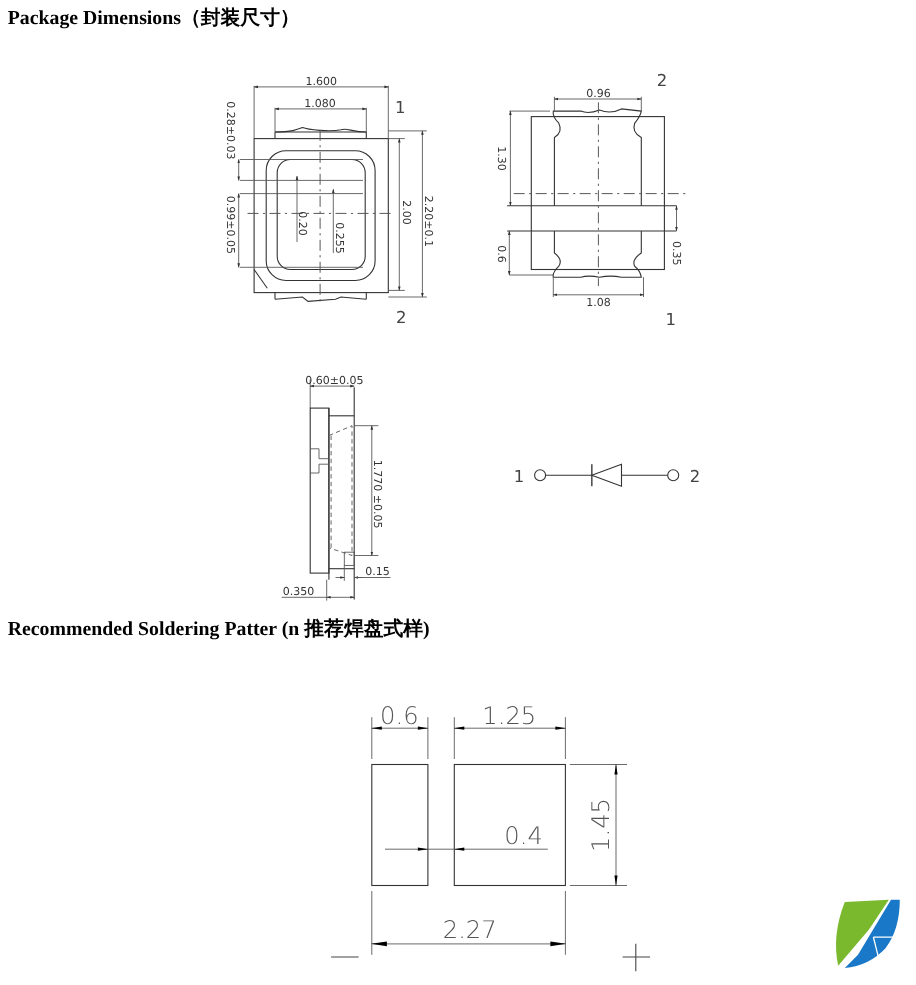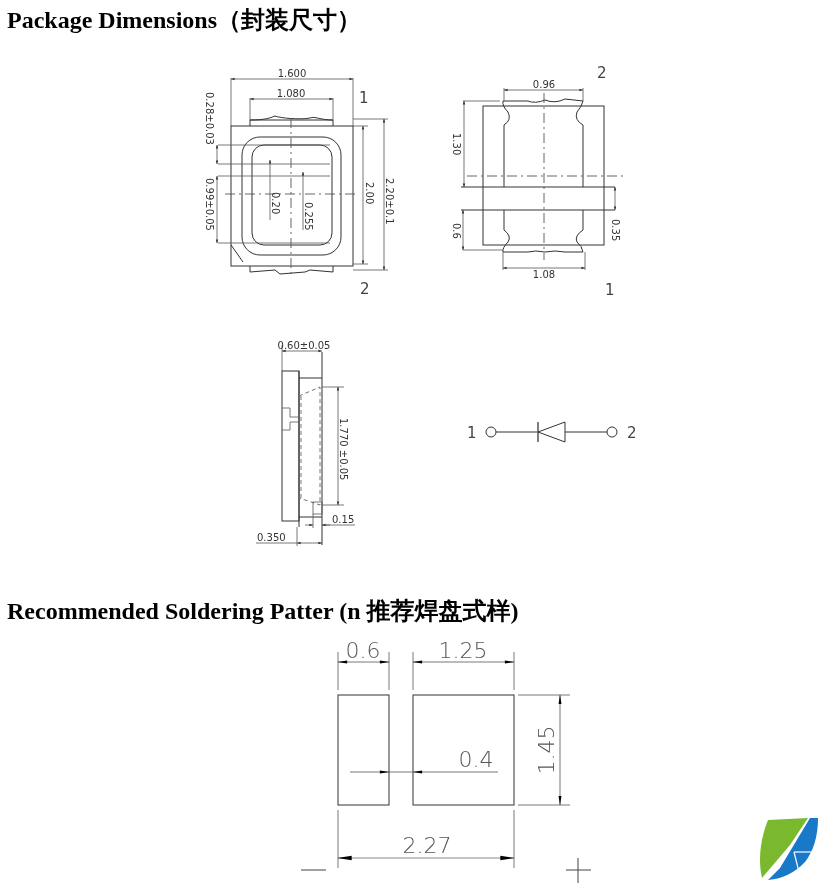--- a/index.html
+++ b/index.html
@@ -1,36 +1,36 @@
 <!DOCTYPE html>
 <html><head>
 <meta charset="utf-8">
 <style>
   html, body { margin: 0; padding: 0; background: #ffffff; }
   body { width: 833px; height: 895px; position: relative; overflow: hidden; }
   .heading {
     position: absolute; left: 7px;
     font-family: "Liberation Serif", "DejaVu Serif", serif;
-    font-weight: bold; font-size: 24px; color: #000;
+    font-weight: bold; font-size: 18px; color: #000;
     white-space: nowrap;
   }
   svg { position: absolute; left: 0; top: 0; }
   .ln { stroke: #333; stroke-width: 1; fill: none; }
   .thin { stroke: #555; stroke-width: 0.8; fill: none; }
   .dash { stroke: #555; stroke-width: 0.9; fill: none; stroke-dasharray: 10 4 2 4; }
   .dash2 { stroke: #666; stroke-width: 0.9; fill: none; stroke-dasharray: 4 3; }
   .dim { font-family: "DejaVu Sans", sans-serif; font-size: 10px; fill: #333; }
   .dimbig { font-family: "DejaVu Sans", sans-serif; font-size: 22px; fill: #555; font-weight: 200; }
   .pin { font-family: "DejaVu Sans", sans-serif; font-size: 15px; fill: #444; }
 </style>
 </head>
 <body>
 
 <div class="heading" style="top:4px;">Package Dimensions（封装尺寸）</div>
-<div class="heading" style="top:595px;">Recommended Soldering Patter (n 推荐焊盘式样)</div>
+<div class="heading" style="top:559px;">Recommended Soldering Patter (n 推荐焊盘式样)</div>
 
 <svg width="833" height="895" viewBox="0 0 833 895" xmlns="http://www.w3.org/2000/svg">
   <defs>
     <marker id="arr" viewBox="0 0 10 10" refX="9" refY="5" markerWidth="5" markerHeight="5" orient="auto-start-reverse">
       <path d="M0,2 L10,5 L0,8 z" fill="#333"></path>
     </marker>
     <marker id="barr" viewBox="0 0 20 10" refX="19" refY="5" markerWidth="14" markerHeight="6" orient="auto-start-reverse">
       <path d="M0,2 L20,5 L0,8 z" fill="#000"></path>
     </marker>
   </defs>

